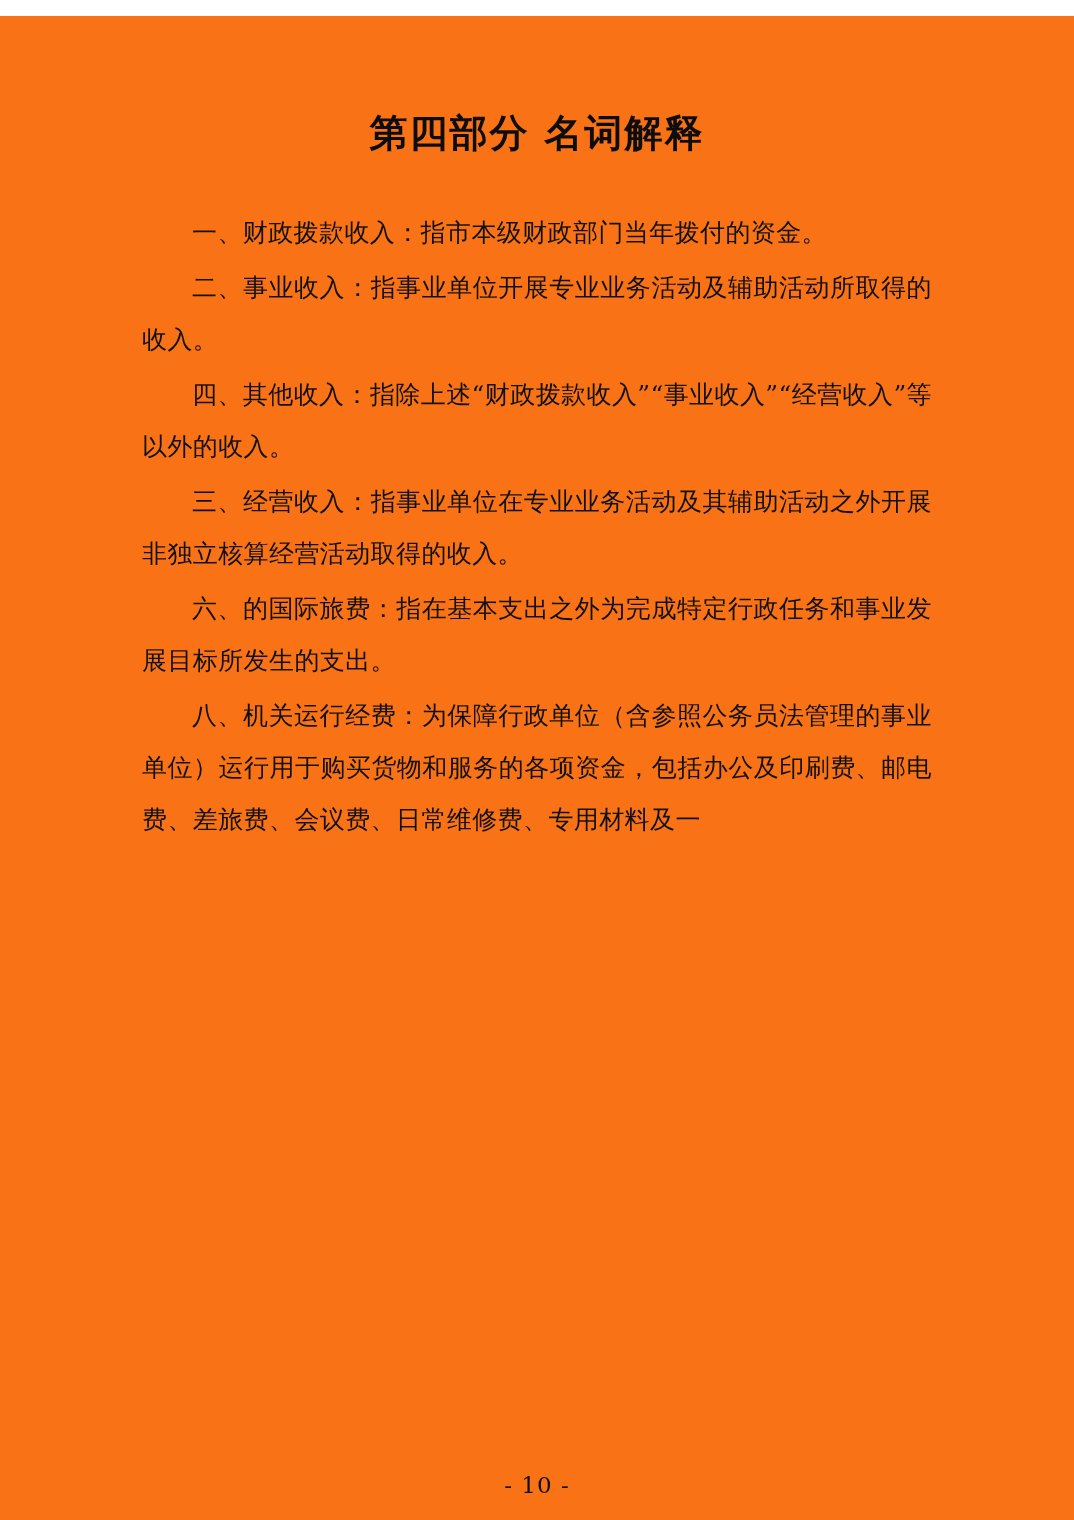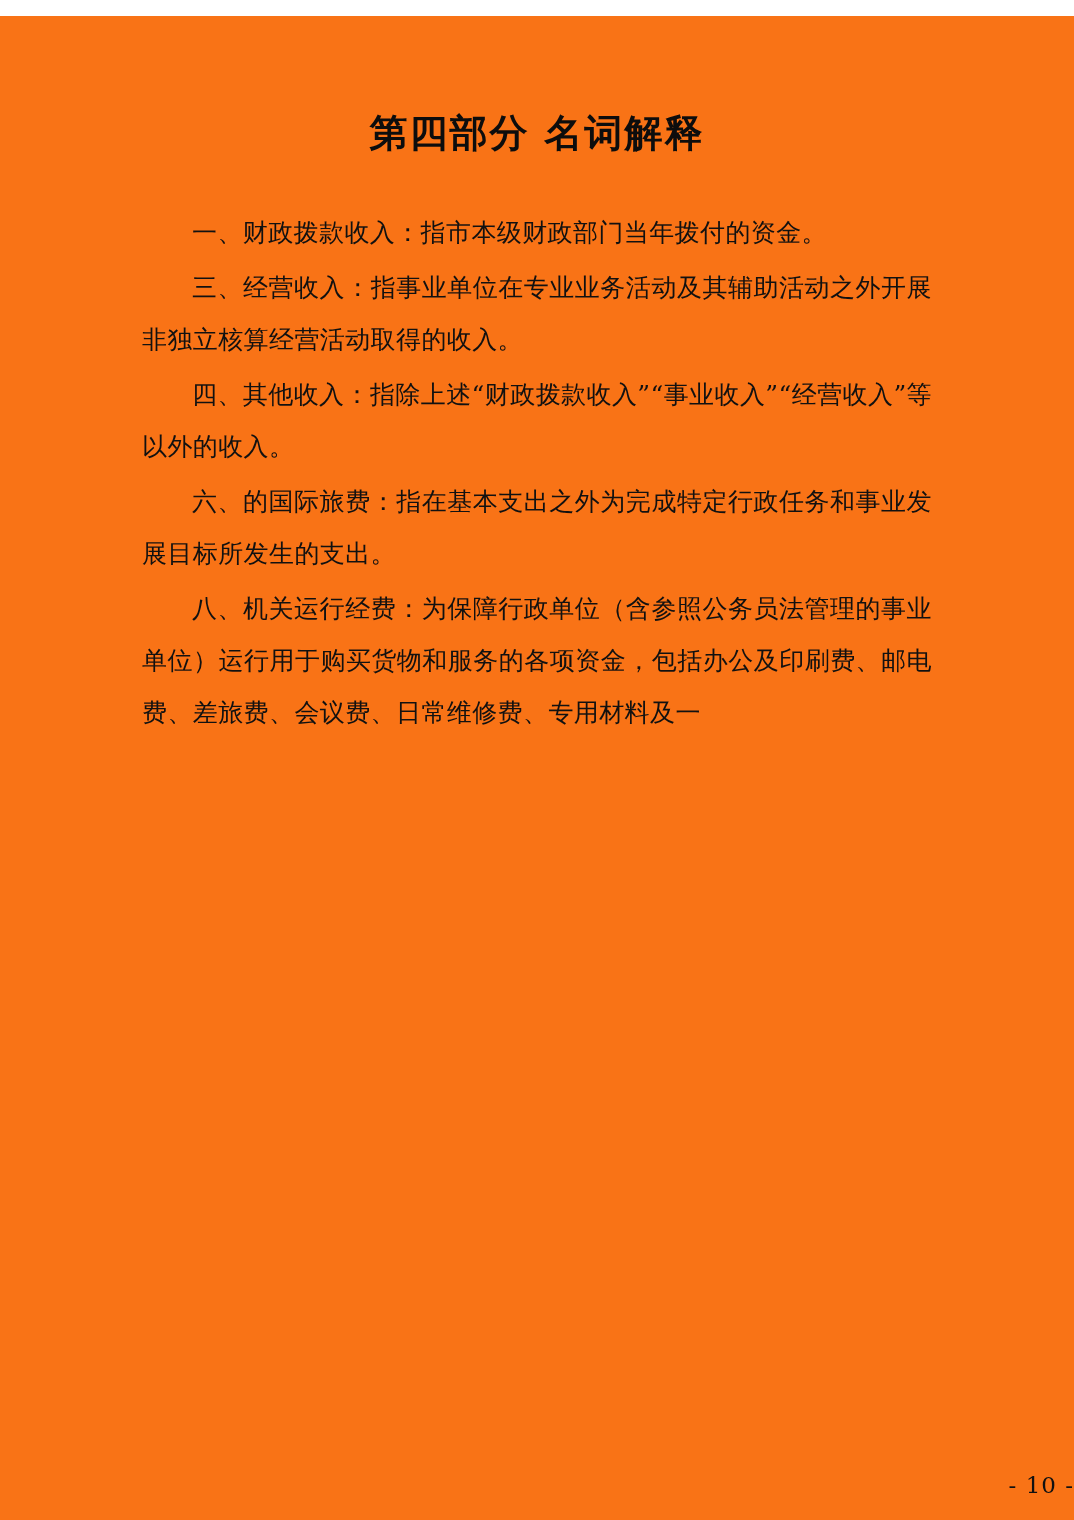--- a/index.html
+++ b/index.html
@@ -45,36 +45,37 @@
   }
   p.para.last {
     margin-bottom: 0;
     font-family: Liberation Serif, serif;
   }
   .page-number {
     position: absolute;
     bottom: 38px;
     left: 0;
     right: 0;
-    text-align: right;
+    text-align: center;
     font-size: 23px;
     color: #111111;
     letter-spacing: 1px;
   }
 </style>
 </head>
 <body>
 
 <div class="page">
 
   <h1 class="doc-title">第四部分  名词解释</h1>
 
   <div class="body-wrap">
     <p class="para">一、财政拨款收入：指市本级财政部门当年拨付的资金。</p>
+    <p class="para">二、事业收入：指事业单位开展专业业务活动及辅助活动所取得的收入。</p>
+    <p class="para">四、其他收入：指除上述“财政拨款收入”“事业收入”“经营收入”等以外的收入。</p>
     <p class="para">三、经营收入：指事业单位在专业业务活动及其辅助活动之外开展非独立核算经营活动取得的收入。</p>
-    <p class="para">四、其他收入：指除上述“财政拨款收入”“事业收入”“经营收入”等以外的收入。</p>
     <p class="para">六、的国际旅费：指在基本支出之外为完成特定行政任务和事业发展目标所发生的支出。</p>
     <p class="para last">八、机关运行经费：为保障行政单位（含参照公务员法管理的事业单位）运行用于购买货物和服务的各项资金，包括办公及印刷费、邮电费、差旅费、会议费、日常维修费、专用材料及一</p>
   </div>
 
   <div class="page-number">- 10 -</div>
 
 </div>
 
 </body></html>

